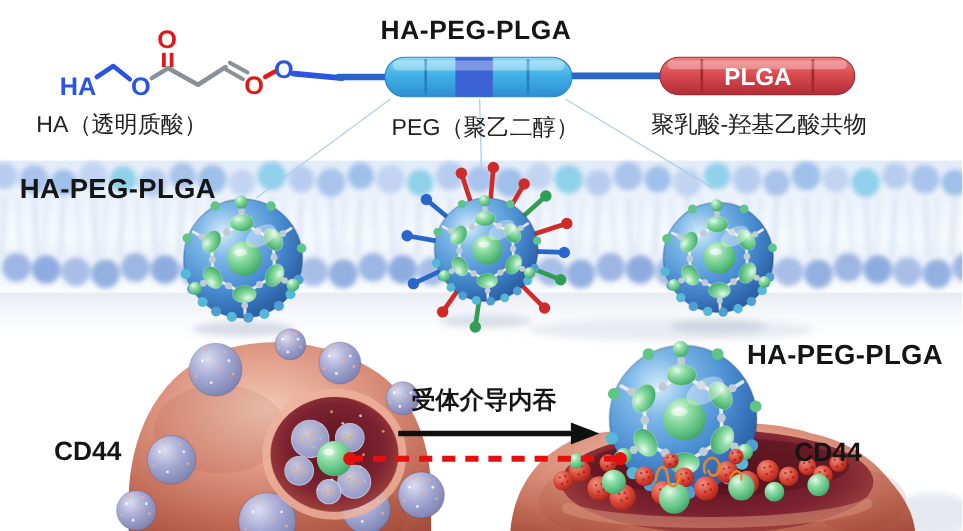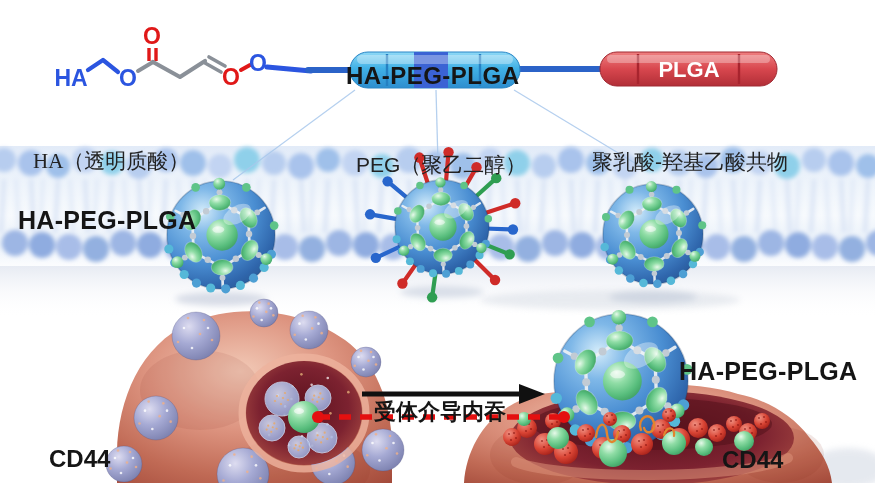--- a/index.html
+++ b/index.html
@@ -1,21 +1,21 @@
 <!DOCTYPE html>
 <html><head>
 <meta charset="utf-8">
 <style>
   html,body{margin:0;padding:0;background:#ffffff;}
   .stage{position:relative;width:875px;height:483px;overflow:hidden;background:#ffffff;
          font-family:"Liberation Sans","DejaVu Sans",sans-serif;}
   .stage svg{position:absolute;left:0;top:0;}
-  .lbl{position:absolute;color:#151515;white-space:nowrap;line-height:1.1;margin-top:48px;}
+  .lbl{position:absolute;color:#151515;white-space:nowrap;line-height:1.1;}
   .lbl-top-title{left:346px;top:15px;font-size:24px;font-weight:700;letter-spacing:.5px;}
-  .lbl-ha{left:33px;top:102px;font-size:21px;color:#222;font-family:Liberation Serif, serif;}
+  .lbl-ha{left:33px;top:102px;font-size:21px;color:#222;}
   .lbl-peg{left:356px;top:105px;font-size:21px;color:#222;}
   .lbl-plga-cn{left:592px;top:102px;font-size:21px;color:#222;}
   .lbl-membrane{left:18px;top:159px;font-size:25px;font-weight:700;letter-spacing:.3px;}
   .lbl-endo{left:374px;top:352px;font-size:22px;font-weight:700;}
   .lbl-np{left:679px;top:310px;font-size:25px;font-weight:700;letter-spacing:.3px;}
   .lbl-cd44-l{left:49px;top:398px;font-size:24px;font-weight:700;}
   .lbl-cd44-r{left:722px;top:399px;font-size:24px;font-weight:700;}
 </style>
 </head>
 <body>

